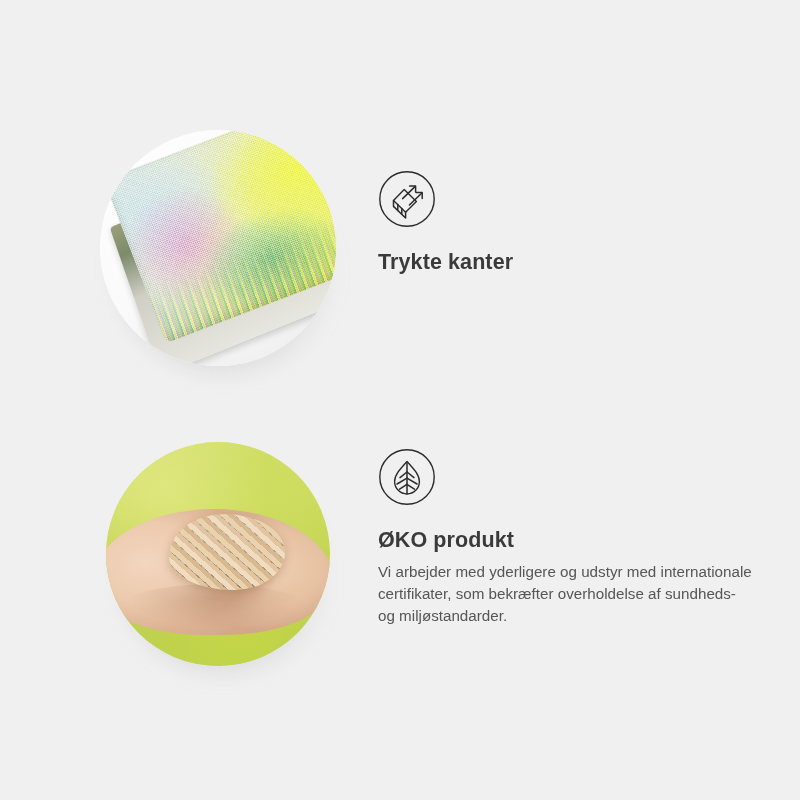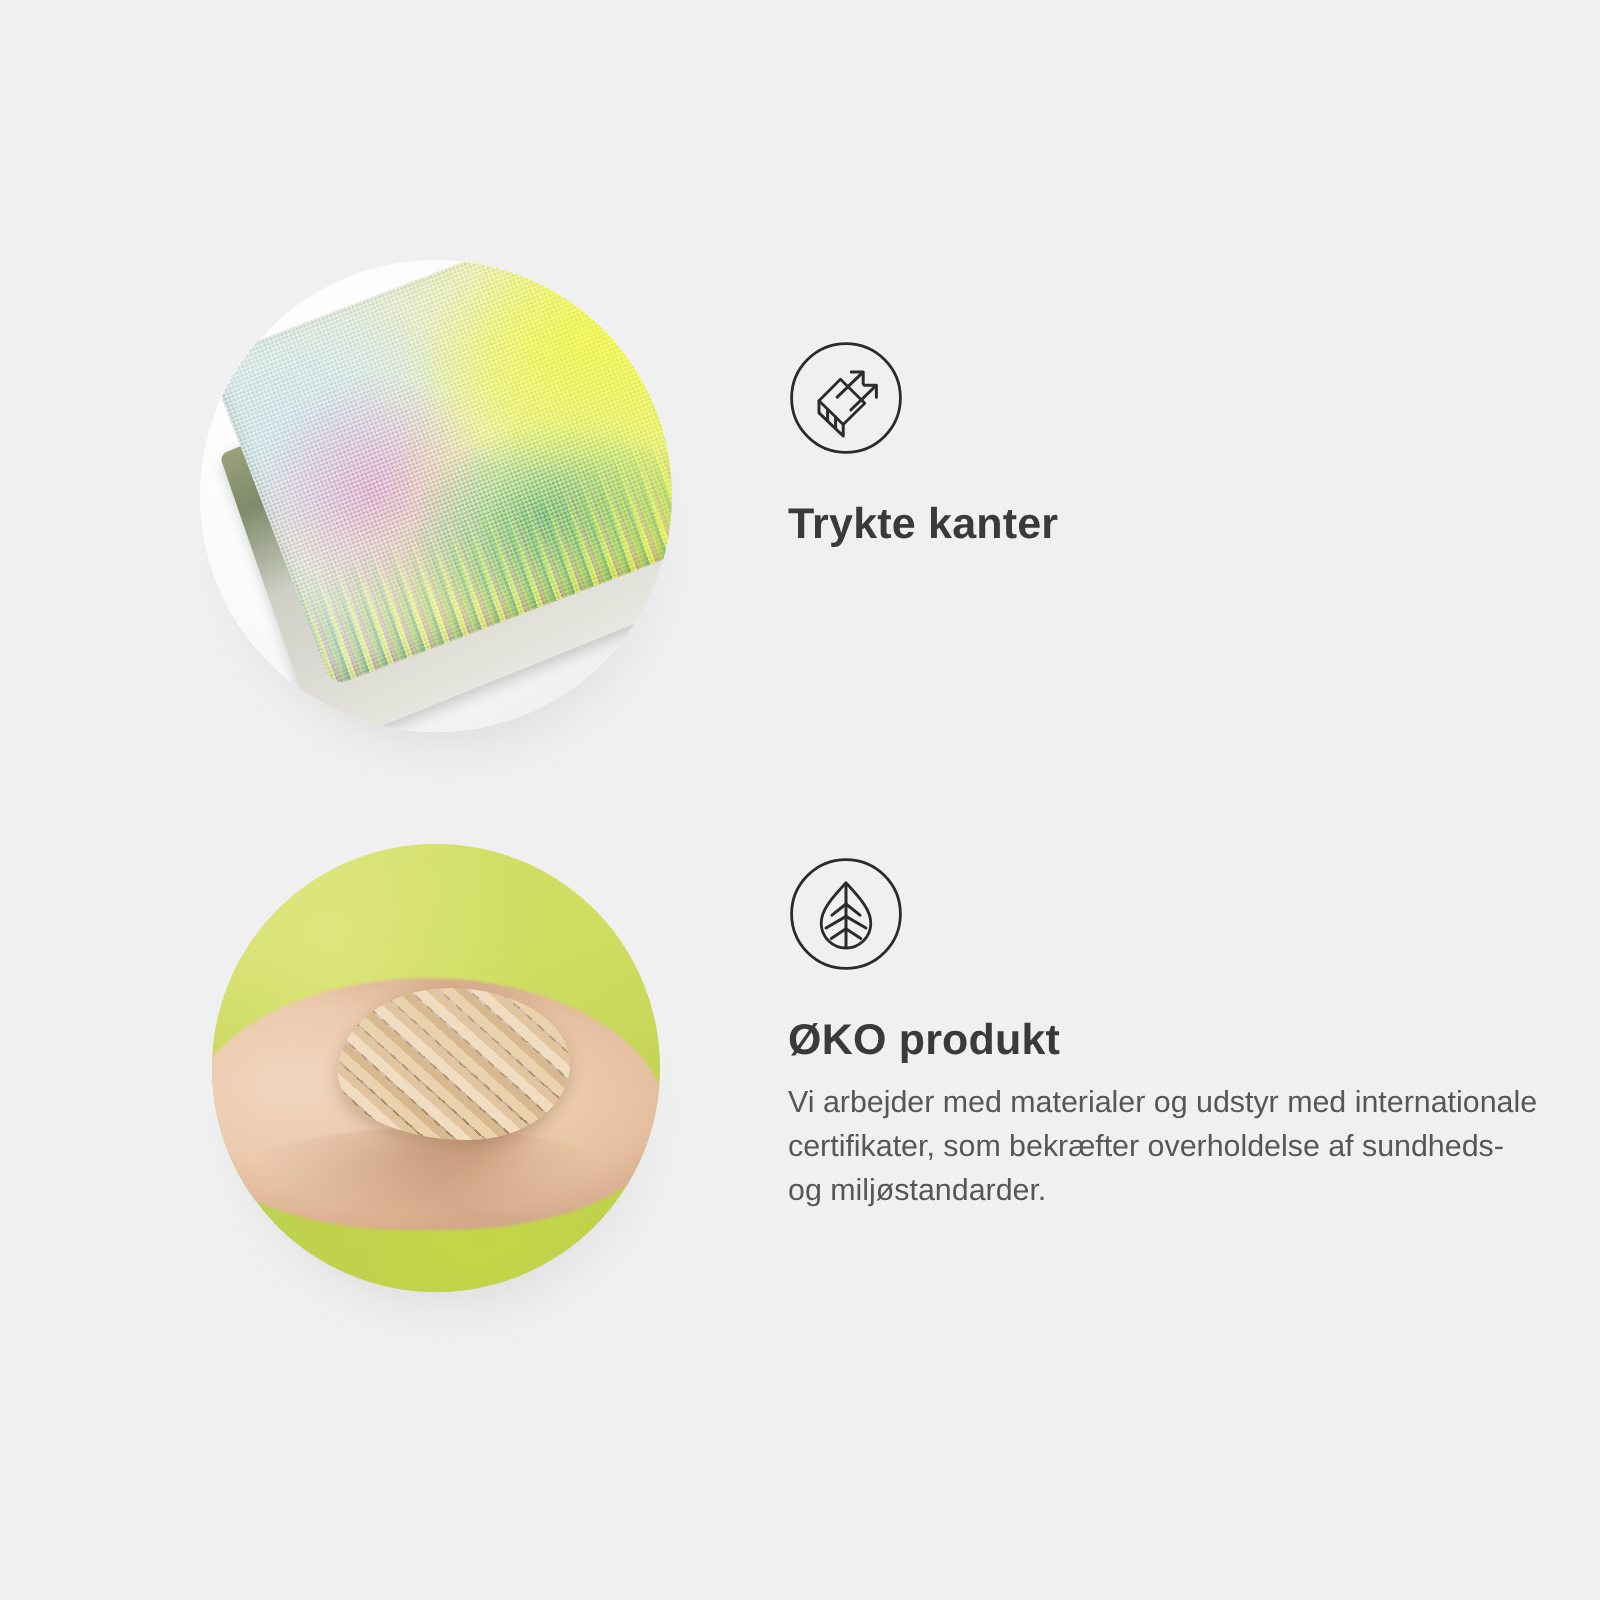--- a/index.html
+++ b/index.html
@@ -20,21 +20,21 @@
     inset: 0;
   }
 
   
   .feature {
     position: absolute;
     left: 0;
     width: 800px;
   }
   #feature-0 { top: 120px; height: 270px; }
-  #feature-1 { top: 404px; height: 250px; }
+  #feature-1 { top: 424px; height: 250px; }
 
   
   .media-wrap {
     position: absolute;
     border-radius: 50%;
     overflow: visible;
   }
   #media-0 {
     left: 100px; top: 10px;
     width: 236px; height: 236px;
@@ -185,21 +185,20 @@
         rgba(140,100,60,0.20) 4px 8px),
       linear-gradient(180deg, #f2e0c6 0%, #ddbf97 70%, #c9a67c 100%);
     box-shadow: 0 3px 8px rgba(120,80,45,0.30);
   }
 
   
   .content {
     position: absolute;
     left: 378px;
     width: 392px;
-    margin-left: 16px;
   }
   #content-0 { top: 50px; }
   #content-1 { top: 24px; }
 
   .feature-icon {
     width: 58px;
     height: 58px;
     display: block;
   }
   .feature-icon svg { display: block; }
@@ -287,17 +286,17 @@
           <path d="M29 24.0 L22.0 29.6"></path>
           <path d="M29 30.2 L19.0 36.0"></path>
           <path d="M29 36.4 L21.6 41.2"></path>
 
           <path d="M29 24.0 L36.0 29.6"></path>
           <path d="M29 30.2 L39.0 36.0"></path>
           <path d="M29 36.4 L36.4 41.2"></path>
         </svg>
       </span>
       <h3 class="feature-heading">ØKO produkt</h3>
-      <p class="feature-body">Vi arbejder med materialer og udstyr med internationale certifikater, som bekræfter overholdelse af sundheds- og miljøstandarder.</p>
+      <p class="feature-body">Vi arbejder med yderligere og udstyr med internationale certifikater, som bekræfter overholdelse af sundheds- og miljøstandarder.</p>
     </div>
   </section>
 
 </div>
 
 </body></html>

